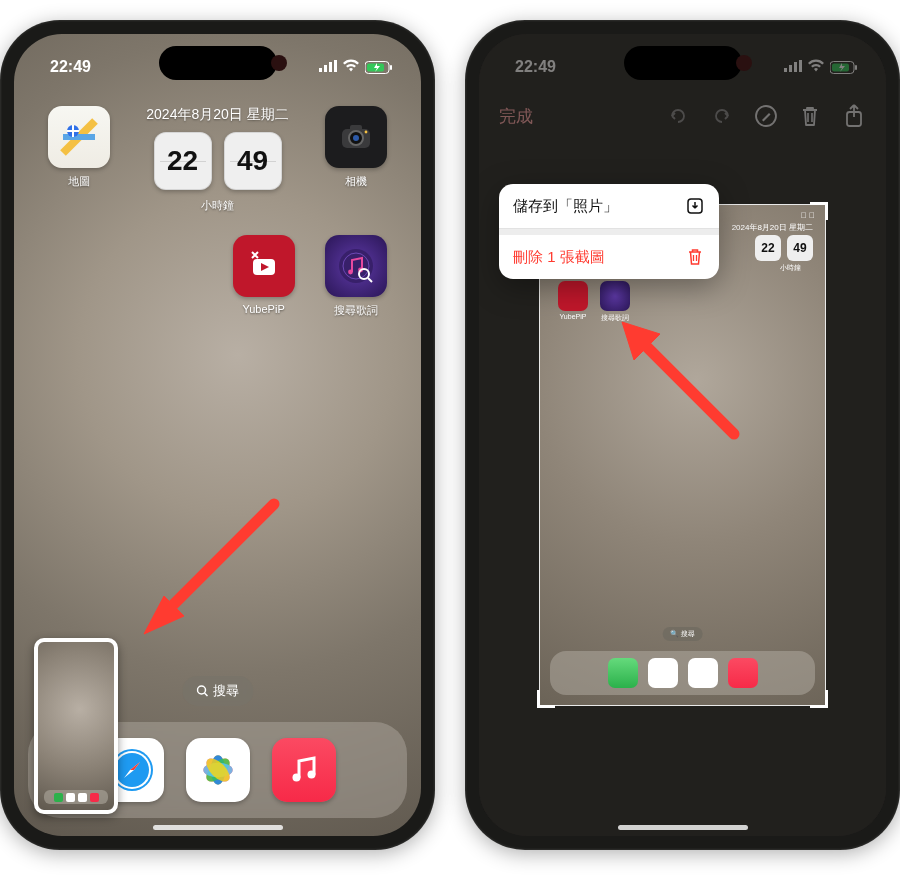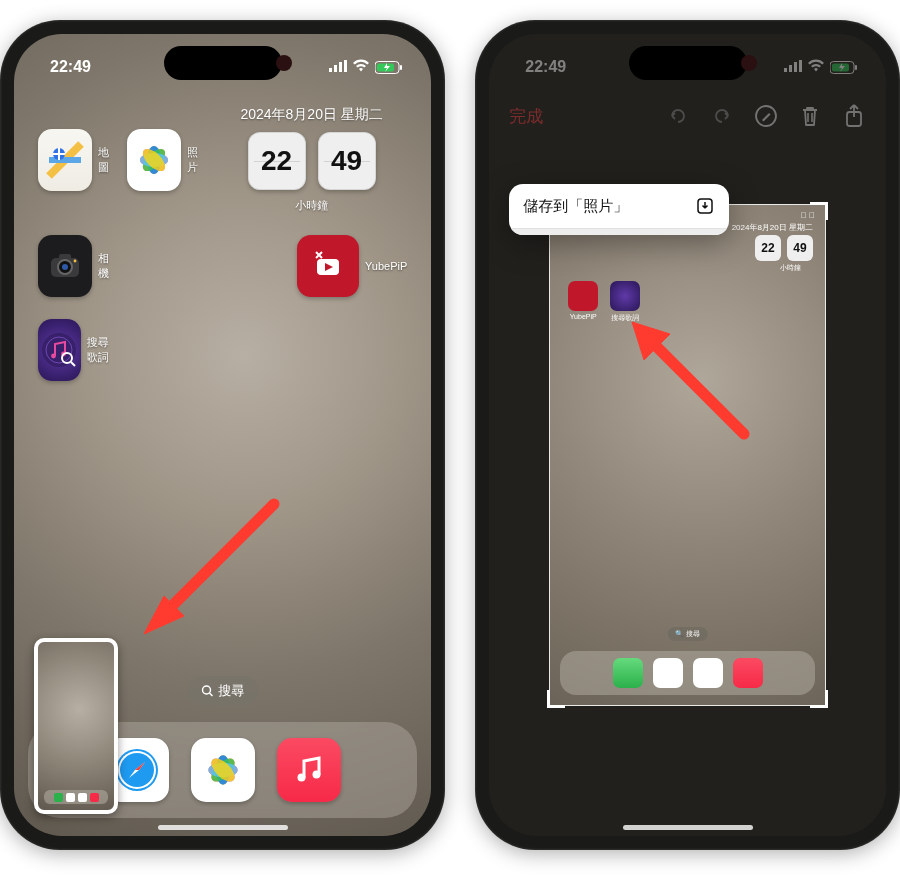--- a/index.html
+++ b/index.html
@@ -35,21 +35,21 @@
   .status-bar {
     display: flex; justify-content: space-between; align-items: center;
     padding: 16px 28px 0 36px; height: 50px; font-weight: 600; font-size: 16px;
   }
   .status-right { display: flex; align-items: center; gap: 5px; }
   .signal-icon, .wifi-icon, .battery-icon { display:inline-block; }
   .battery-icon svg { display:block; }
 
   
   .app-grid { padding: 22px 24px 0 24px; display: grid; grid-template-columns: repeat(4,1fr); gap: 22px 10px; }
-  .app { display:flex; flex-direction:row; align-items:center; gap:6px; }
+  .app { display:flex; flex-direction:column; align-items:center; gap:6px; }
   .app-icon {
     width: 62px; height: 62px; border-radius: 14px; background:#fff;
     display:flex; align-items:center; justify-content:center; font-size:28px;
     box-shadow: 0 2px 4px rgba(0,0,0,.25);
   }
   .app-label { font-size: 11px; text-shadow: 0 1px 2px rgba(0,0,0,.5); }
 
   .clock-widget {
     grid-column: span 2;
     display:flex; flex-direction:column; align-items:center; gap:8px;
@@ -94,21 +94,21 @@
   .arrow {
     position:absolute; z-index:40;
     stroke:#ff3b30; fill:#ff3b30;
   }
 
   
   .editor-bar {
     display:flex; align-items:center; justify-content:space-between;
     padding: 0 20px; height: 48px; margin-top:8px;
   }
-  .editor-done { font-size:17px; color:#ef4444; }
+  .editor-done { font-size:17px; color:#fca5a5; }
   .editor-actions { display:flex; align-items:center; gap:20px; }
   .editor-actions .ico { width:24px; height:24px; display:flex; align-items:center; justify-content:center; color:#d0d0d0;}
 
   .menu {
     position:absolute; top:150px; left:20px; width: 220px;
     background:#fff; border-radius:14px; overflow:hidden;
     box-shadow:0 8px 30px rgba(0,0,0,.35); z-index:45;
   }
   .menu-item {
     display:flex; align-items:center; justify-content:space-between;
@@ -195,37 +195,20 @@
       <div class="app">
         <div class="app-icon bg-maps">
           <svg width="40" height="40" viewBox="0 0 40 40">
               <path d="M4 36 L36 4" stroke="#f4c043" stroke-width="8"></path>
               <path d="M4 20 L36 20" stroke="#5aa6e6" stroke-width="6"></path>
               <circle cx="14" cy="14" r="6" fill="#3071e8"></circle>
               <path d="M14 8 L14 20 M8 14 L20 14" stroke="#fff" stroke-width="2"></path>
             </svg>
         </div>
         <span class="app-label">地圖</span>
-      </div>
-      <div class="app">
-        <div class="app-icon bg-photos">
-          <svg width="44" height="44" viewBox="0 0 44 44">
-              <g transform="translate(22 22)">
-                <ellipse rx="7" ry="14" fill="#f7b500" opacity=".8"></ellipse>
-                <ellipse rx="7" ry="14" fill="#ff6a00" opacity=".8" transform="rotate(45)"></ellipse>
-                <ellipse rx="7" ry="14" fill="#ff2d55" opacity=".8" transform="rotate(90)"></ellipse>
-                <ellipse rx="7" ry="14" fill="#af52de" opacity=".8" transform="rotate(135)"></ellipse>
-                <ellipse rx="7" ry="14" fill="#007aff" opacity=".8" transform="rotate(180)"></ellipse>
-                <ellipse rx="7" ry="14" fill="#34c759" opacity=".8" transform="rotate(225)"></ellipse>
-                <ellipse rx="7" ry="14" fill="#5ac8fa" opacity=".8" transform="rotate(270)"></ellipse>
-                <ellipse rx="7" ry="14" fill="#ffd60a" opacity=".8" transform="rotate(315)"></ellipse>
-              </g>
-            </svg>
-        </div>
-        <span class="app-label">照片</span>
       </div>
       <div class="clock-widget">
         <div class="clock-date">2024年8月20日 星期二</div>
         <div class="clock-tiles">
           <div class="clock-tile">22</div>
           <div class="clock-tile">49</div>
         </div>
         <span class="app-label">小時鐘</span>
       </div>
 
@@ -444,20 +427,29 @@
       <div class="menu-item">
         <span>儲存到「照片」</span>
         <span class="mico">
             <svg width="18" height="18" viewBox="0 0 18 18">
               <rect x="2" y="2" width="14" height="14" rx="3" fill="none" stroke="#111" stroke-width="1.5"></rect>
               <path d="M9 5 V11 M9 11 L6.5 8.5 M9 11 L11.5 8.5" stroke="#111" stroke-width="1.5" fill="none"></path>
             </svg>
           </span>
       </div>
       <div class="menu-sep"></div>
+      <div class="menu-item danger">
+        <span>刪除 1 張截圖</span>
+        <span class="mico">
+            <svg width="18" height="20" viewBox="0 0 18 20">
+              <path d="M3 5 H15 M6.5 5 V3 H11.5 V5 M4.5 5 L5.5 17 H12.5 L13.5 5" fill="none" stroke="#ff3b30" stroke-width="1.5"></path>
+              <path d="M7.5 8 V14 M10.5 8 V14" stroke="#ff3b30" stroke-width="1.3"></path>
+            </svg>
+          </span>
+      </div>
     </div>
 
     <svg class="arrow" style="top:270px;left:125px" width="150" height="150" viewBox="0 0 150 150">
       <line x1="130" y1="130" x2="40" y2="40" stroke="#ff3b30" stroke-width="11" stroke-linecap="round"></line>
       <polygon points="18,18 56,30 30,56" fill="#ff3b30"></polygon>
     </svg>
 
     <div class="home-indicator"></div>
   </div>
 </div>

